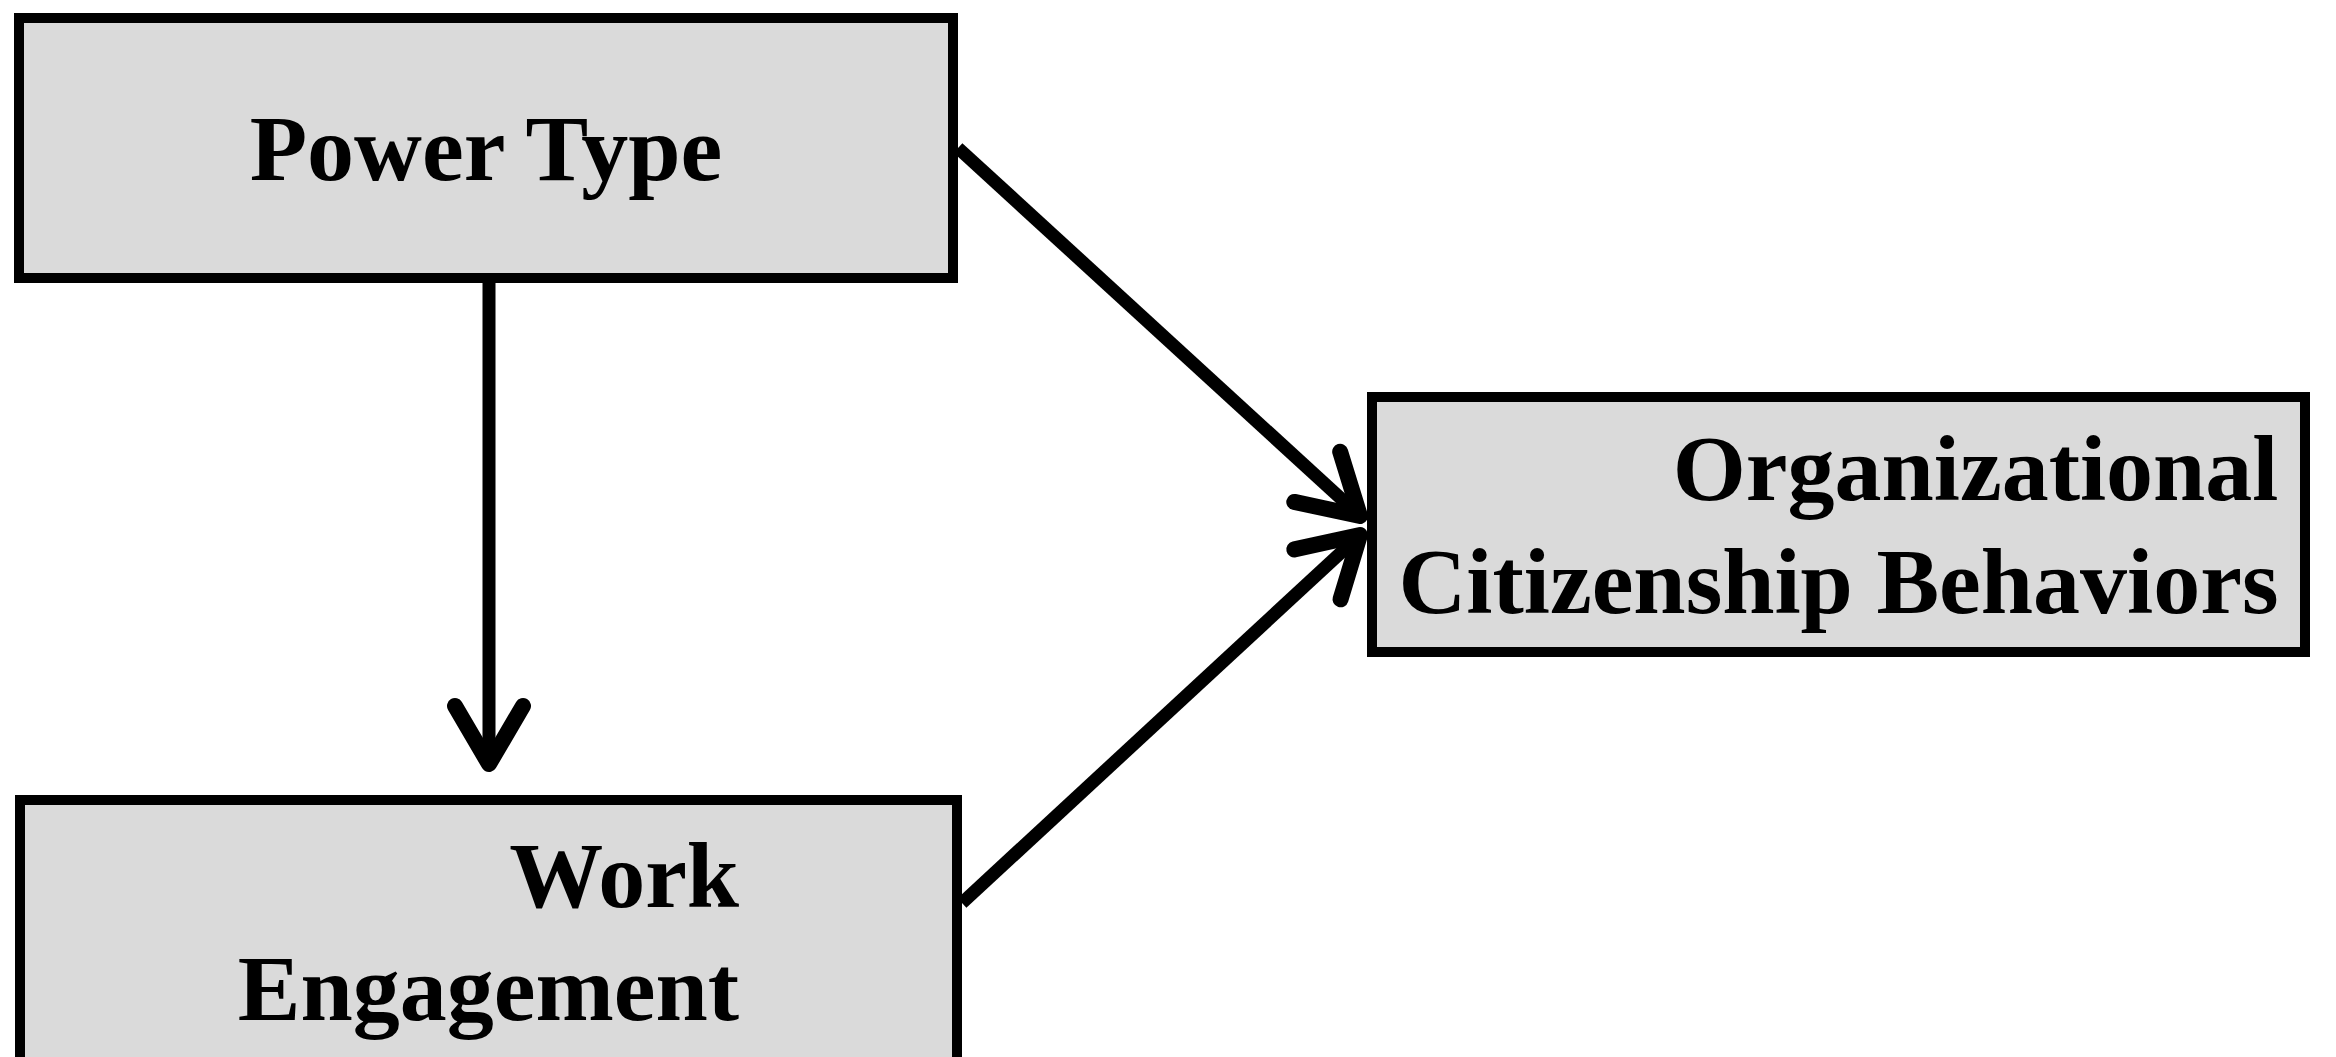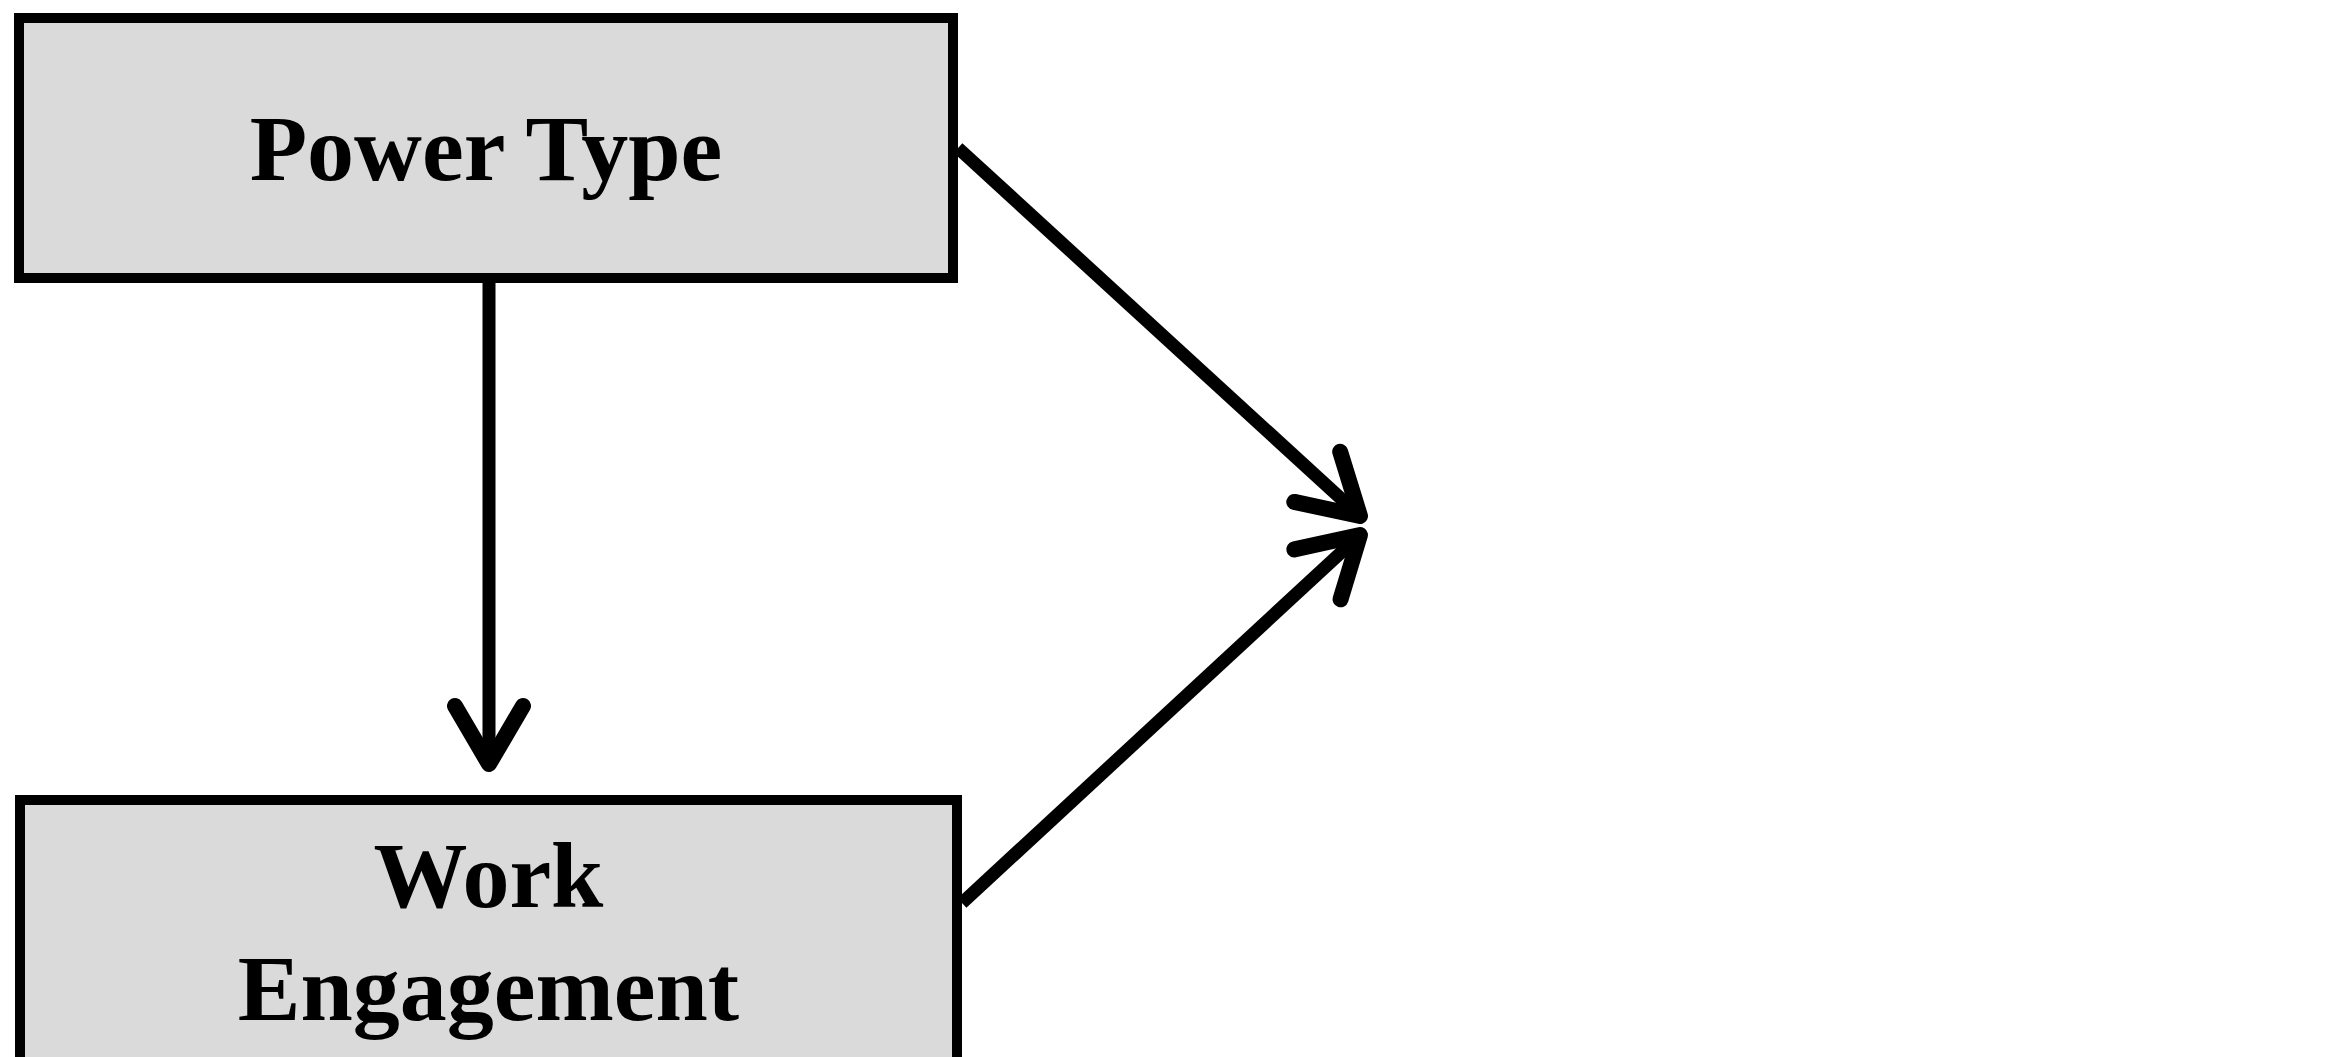--- a/index.html
+++ b/index.html
@@ -25,20 +25,21 @@
     justify-content: center;
     text-align: center;
   }
   .node-label {
     font-weight: bold;
     font-size: 94px;
     line-height: 1.2;
     color: #000000;
     white-space: pre-line;
     letter-spacing: 0;
+    text-align: right;
   }
   #node-power-type {
     left: 14px;
     top: 13px;
     width: 944px;
     height: 270px;
   }
   #node-work-engagement {
     left: 15px;
     top: 772px;
@@ -68,20 +69,24 @@
 
   <div class="node" id="node-power-type">
     <div class="node-label">Power Type</div>
   </div>
 
   <div class="node" id="node-work-engagement">
     <div class="node-label">Work
 Engagement</div>
   </div>
 
+  <div class="node" id="node-ocb">
+    <div class="node-label">Organizational
+Citizenship Behaviors</div>
+  </div>
 
   <svg class="arrows" viewBox="0 0 2336 1057" xmlns="http://www.w3.org/2000/svg">
     <defs>
       <marker id="barb" markerUnits="userSpaceOnUse" markerWidth="160" markerHeight="120" refX="130" refY="60" orient="auto">
         <path d="M 72 26 L 130 60 L 72 94" fill="none" stroke="#000000" stroke-width="16" stroke-linecap="round" stroke-linejoin="round"></path>
       </marker>
     </defs>
 
     <line x1="489" y1="283" x2="489" y2="764" stroke="#000000" stroke-width="13" marker-end="url(#barb)"></line>
 

